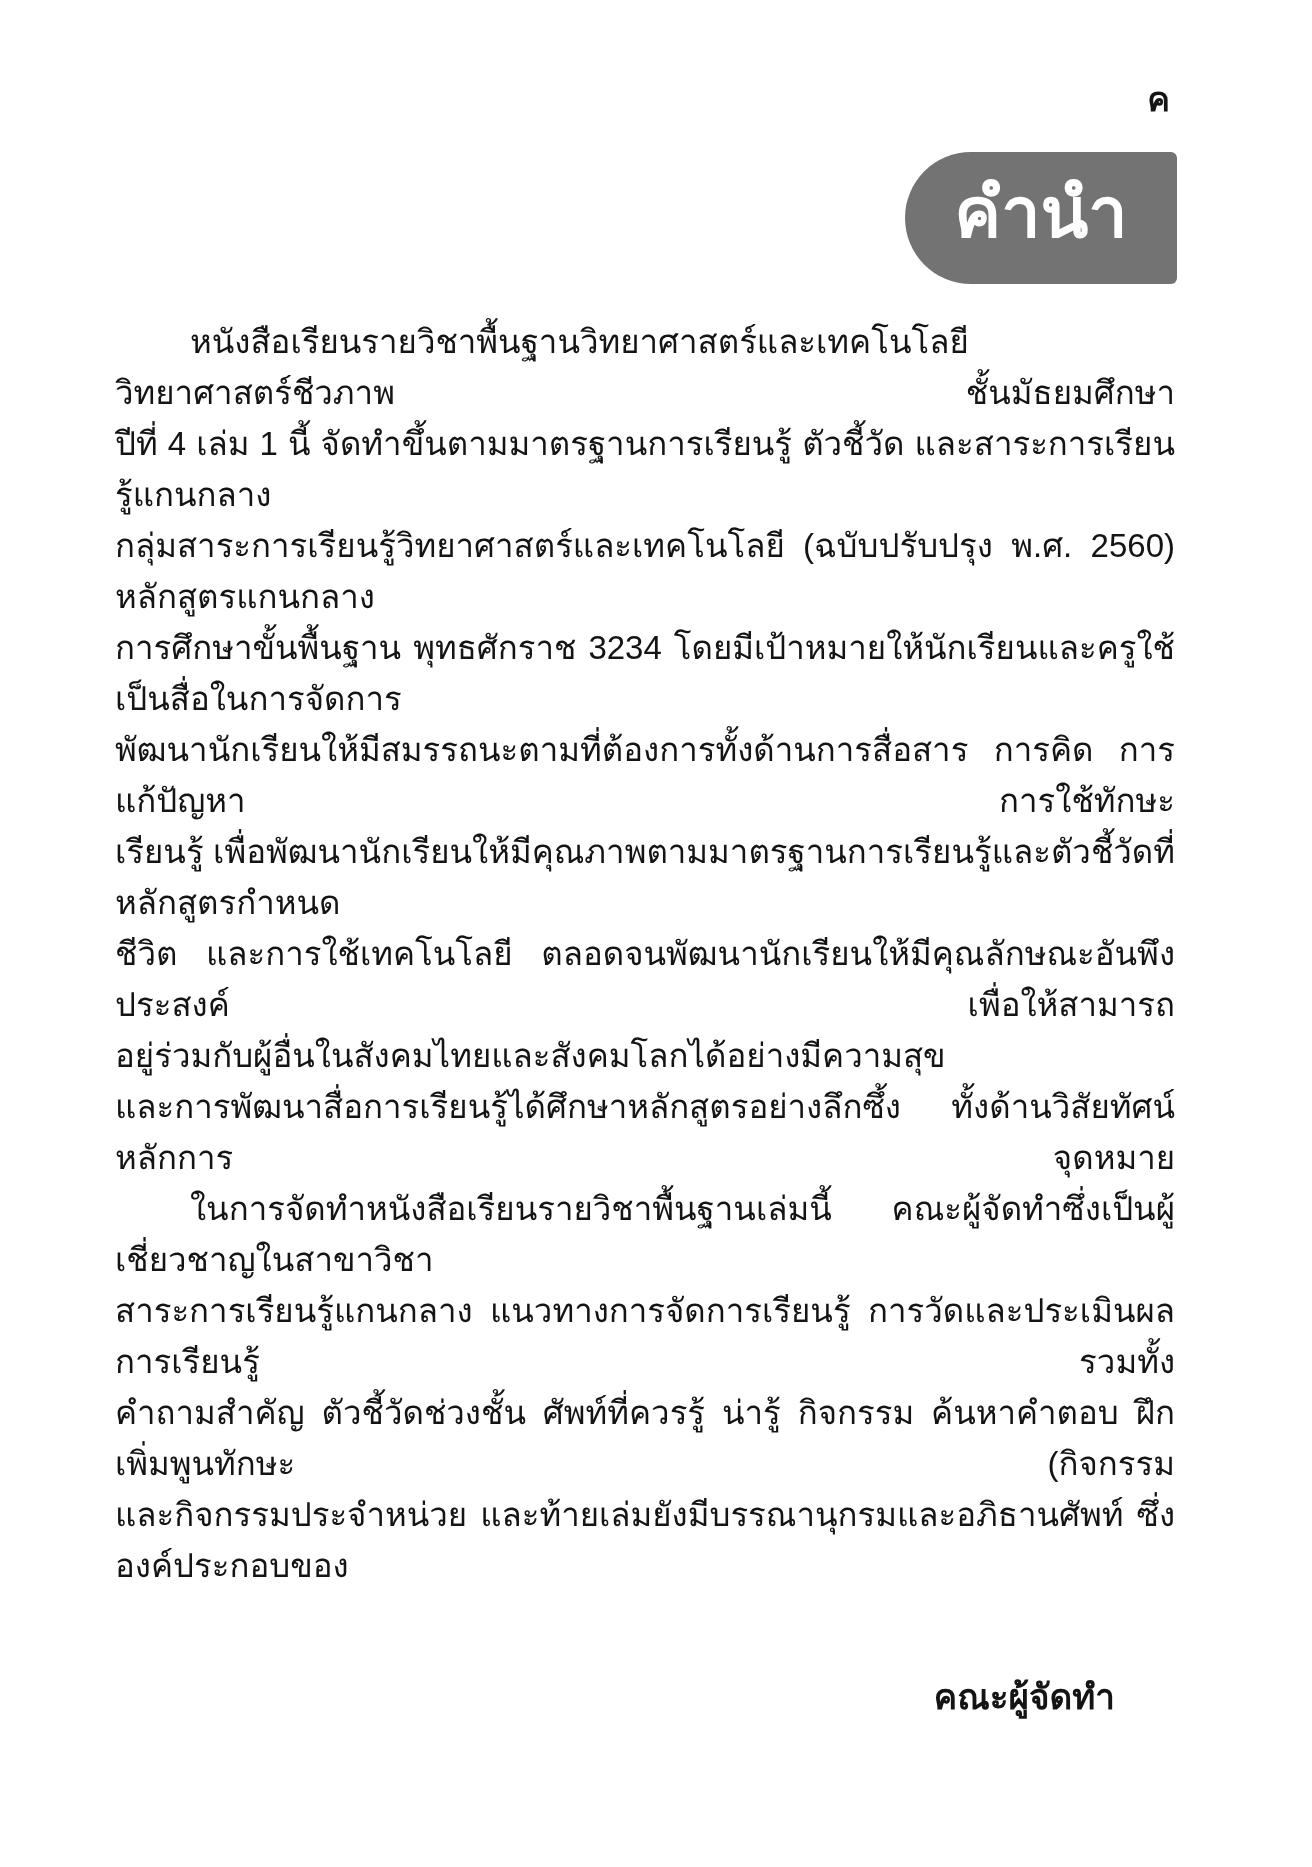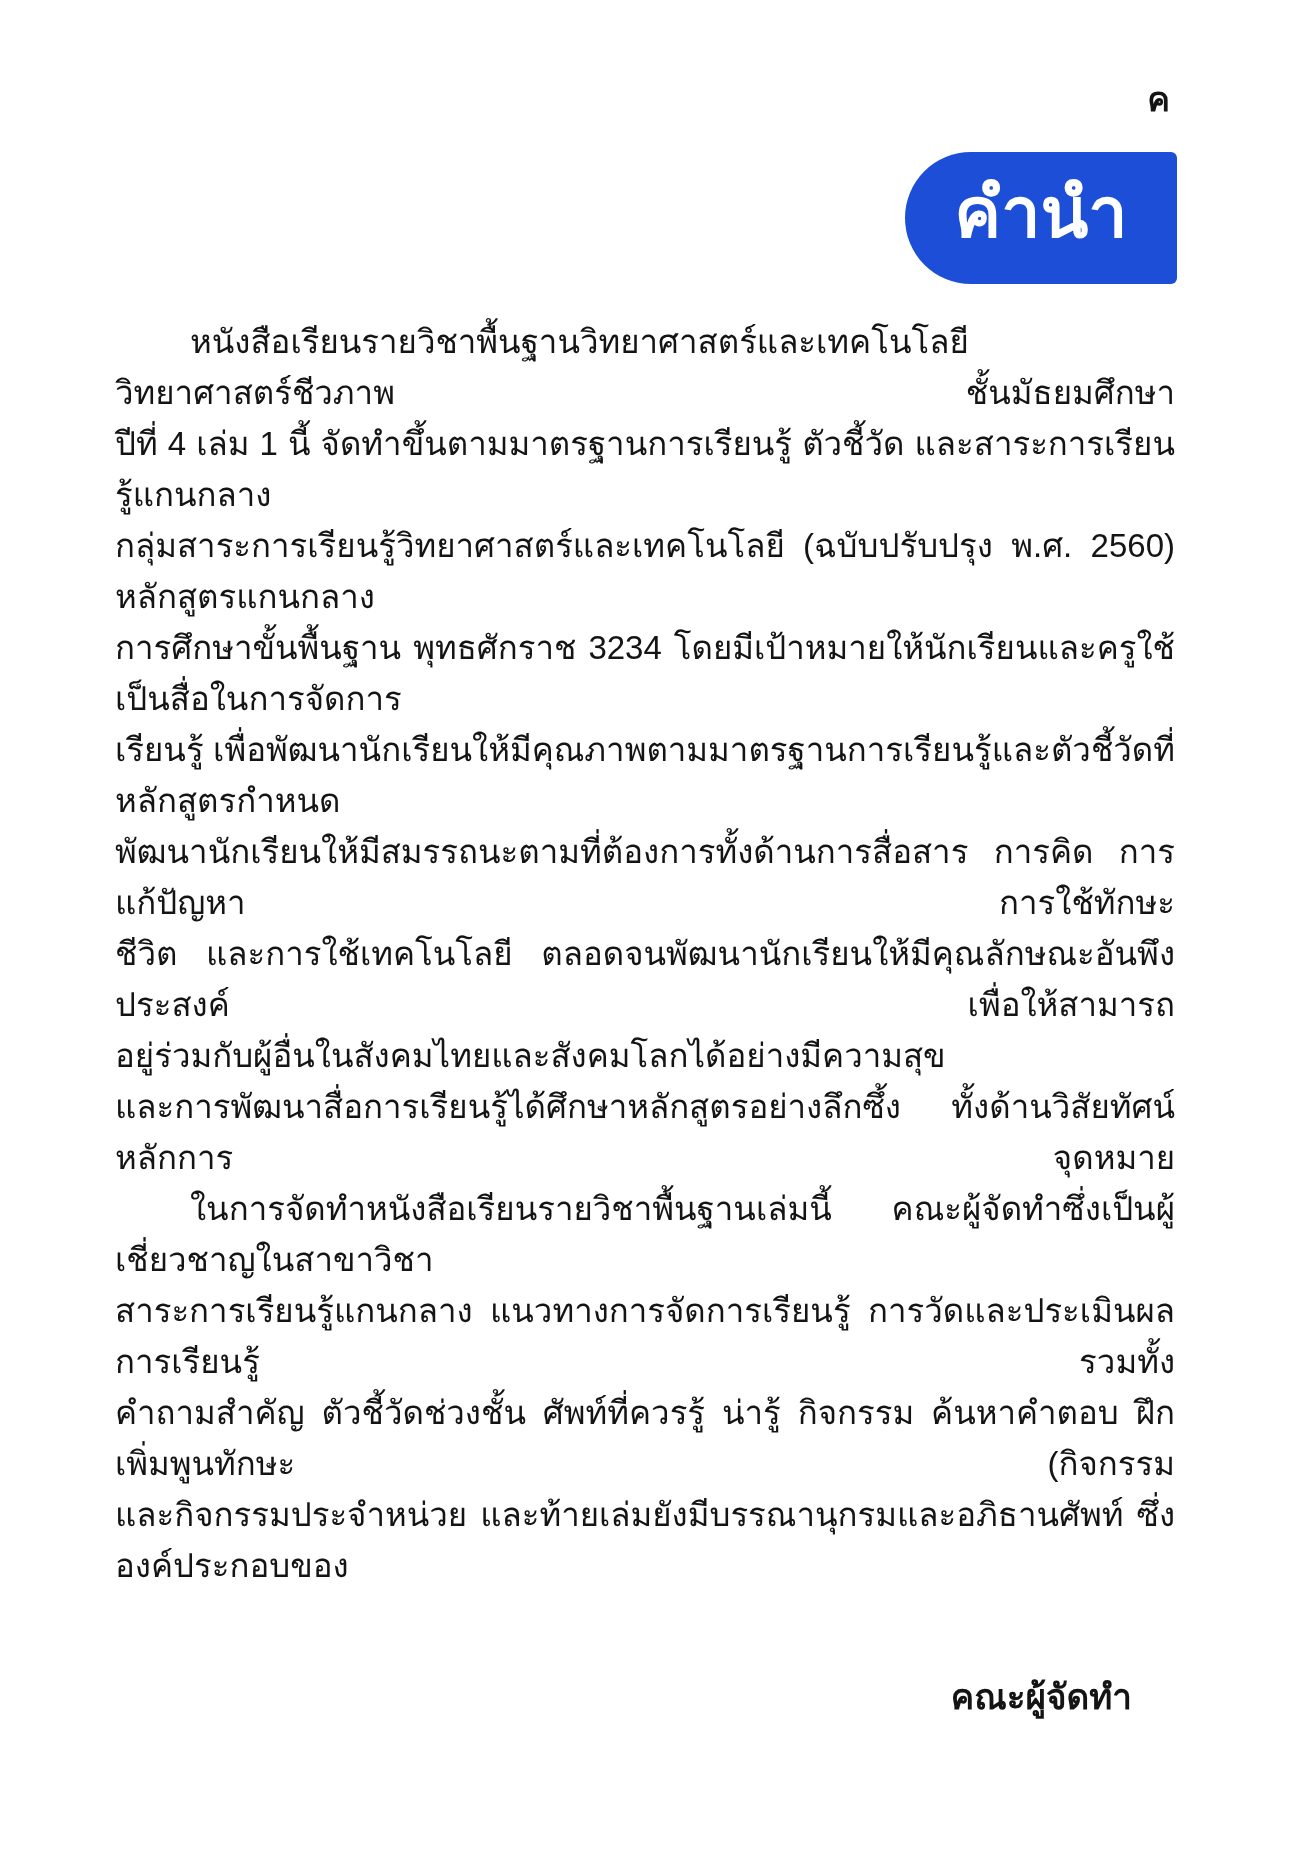--- a/index.html
+++ b/index.html
@@ -24,21 +24,21 @@
     font-size: 34px;
     font-weight: bold;
     line-height: 1;
   }
   .title-banner {
     position: absolute;
     top: 152px;
     left: 905px;
     width: 272px;
     height: 132px;
-    background: #1d4ed8;
+    background: #737373;
     border-radius: 66px 6px 6px 66px;
     display: flex;
     align-items: center;
     justify-content: center;
   }
   .title-text {
     color: #ffffff;
     font-size: 70px;
     font-weight: bold;
     line-height: 1;
@@ -59,21 +59,21 @@
   .line.indent {
     text-indent: 75px;
   }
   .line.last {
     text-align: right;
     text-align-last: left;
   }
   .signature {
     position: absolute;
     top: 1676px;
-    right: 180px;
+    right: 197px;
     font-size: 35px;
     font-weight: bold;
     line-height: 1.2;
     margin-left: 40px;
   }
 </style>
 </head>
 <body>
 
 <div class="page">
@@ -84,22 +84,22 @@
     <div class="title-text">คำนำ</div>
   </div>
 
   <div class="body-text">
 
     <div>
       <div class="line indent">หนังสือเรียนรายวิชาพื้นฐานวิทยาศาสตร์และเทคโนโลยี วิทยาศาสตร์ชีวภาพ ชั้นมัธยมศึกษา</div>
       <div class="line">ปีที่ 4 เล่ม 1 นี้ จัดทำขึ้นตามมาตรฐานการเรียนรู้ ตัวชี้วัด และสาระการเรียนรู้แกนกลาง</div>
       <div class="line">กลุ่มสาระการเรียนรู้วิทยาศาสตร์และเทคโนโลยี (ฉบับปรับปรุง พ.ศ. 2560) หลักสูตรแกนกลาง</div>
       <div class="line">การศึกษาขั้นพื้นฐาน พุทธศักราช 3234 โดยมีเป้าหมายให้นักเรียนและครูใช้เป็นสื่อในการจัดการ</div>
+      <div class="line">พัฒนานักเรียนให้มีสมรรถนะตามที่ต้องการทั้งด้านการสื่อสาร การคิด การแก้ปัญหา การใช้ทักษะ</div>
       <div class="line">เรียนรู้ เพื่อพัฒนานักเรียนให้มีคุณภาพตามมาตรฐานการเรียนรู้และตัวชี้วัดที่หลักสูตรกำหนด</div>
-      <div class="line">พัฒนานักเรียนให้มีสมรรถนะตามที่ต้องการทั้งด้านการสื่อสาร การคิด การแก้ปัญหา การใช้ทักษะ</div>
       <div class="line">ชีวิต และการใช้เทคโนโลยี ตลอดจนพัฒนานักเรียนให้มีคุณลักษณะอันพึงประสงค์ เพื่อให้สามารถ</div>
       <div class="line last">อยู่ร่วมกับผู้อื่นในสังคมไทยและสังคมโลกได้อย่างมีความสุข</div>
     </div>
 
     <div>
       <div class="line">และการพัฒนาสื่อการเรียนรู้ได้ศึกษาหลักสูตรอย่างลึกซึ้ง ทั้งด้านวิสัยทัศน์ หลักการ จุดหมาย</div>
       <div class="line indent">ในการจัดทำหนังสือเรียนรายวิชาพื้นฐานเล่มนี้ คณะผู้จัดทำซึ่งเป็นผู้เชี่ยวชาญในสาขาวิชา</div>
       <div class="line">สาระการเรียนรู้แกนกลาง แนวทางการจัดการเรียนรู้ การวัดและประเมินผลการเรียนรู้ รวมทั้ง</div>
       <div class="line">คำถามสำคัญ ตัวชี้วัดช่วงชั้น ศัพท์ที่ควรรู้ น่ารู้ กิจกรรม ค้นหาคำตอบ ฝึกเพิ่มพูนทักษะ (กิจกรรม</div>
       <div class="line">และกิจกรรมประจำหน่วย และท้ายเล่มยังมีบรรณานุกรมและอภิธานศัพท์ ซึ่งองค์ประกอบของ</div>

